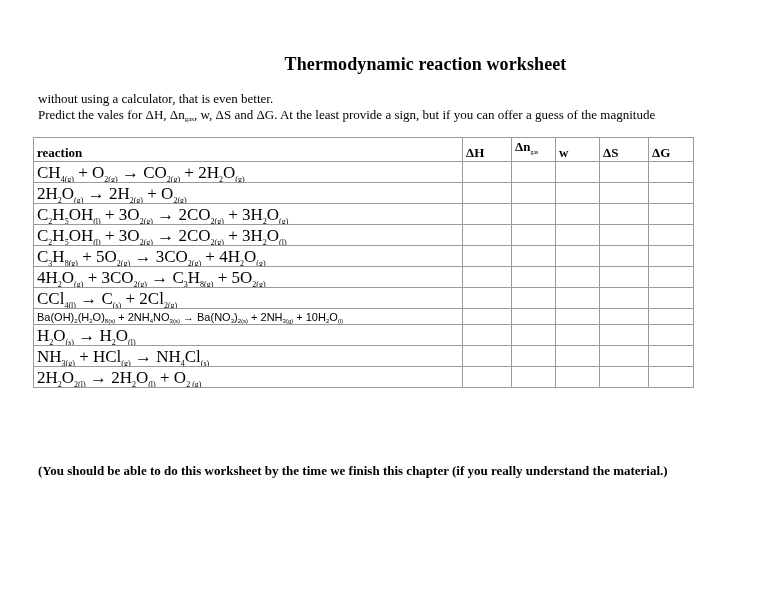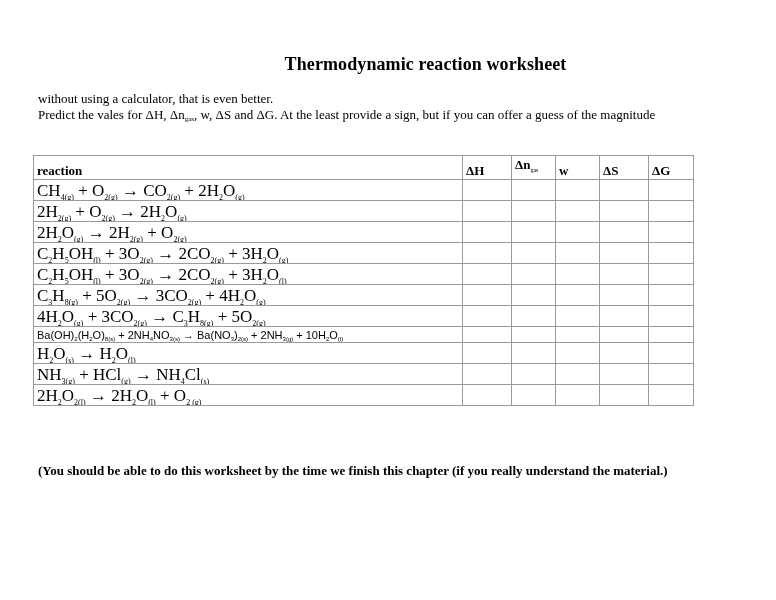--- a/index.html
+++ b/index.html
@@ -3,21 +3,21 @@
 <meta charset="utf-8">
 <style>
   html, body { margin: 0; padding: 0; background: #ffffff; }
   body { width: 776px; height: 600px; position: relative; overflow: hidden;
          font-family: "Liberation Serif", "DejaVu Serif", serif; color: #000; }
   .title { position: absolute; left: 0; width: 763px; top: 54px; text-align: center;
            font-weight: bold; font-size: 18px; letter-spacing: 0.1px; padding-left: 44px; }
   .intro { position: absolute; left: 38px; top: 91px; width: 660px;
            font-size: 13px; line-height: 16px; }
   .intro sub { font-size: 7px; vertical-align: -2px; }
-  table.ws { position: absolute; left: 33px; top: 155px; border-collapse: collapse;
+  table.ws { position: absolute; left: 33px; top: 137px; border-collapse: collapse;
              table-layout: fixed; width: 660px; padding-left: 24px; }
   table.ws td { border: 1px solid #9a9a9a; padding: 0 3px; vertical-align: bottom;
                 overflow: hidden; white-space: nowrap; }
   table.ws tr.hdr td { height: 17px; font-weight: bold; font-size: 13px; line-height: 17px; }
   table.ws tr.row td { height: 20px; }
   table.ws tr.row.small td { height: 15px; }
   .rx { font-size: 17px; line-height: 19px; }
   .rx sub { font-size: 8px; vertical-align: -4px; line-height: 0; margin-top: 28px; }
   .rx-small { font-family: "Liberation Sans", "DejaVu Sans", sans-serif; font-size: 11px; line-height: 14px; }
   .rx-small sub { font-size: 6px; vertical-align: -2px; line-height: 0; }
@@ -54,28 +54,20 @@
     </tr>
   <tr class="row">
         <td class="rx"><span>CH</span><sub>4(g)</sub><span> + O</span><sub>2(g)</sub><span> → </span><span>CO</span><sub>2(g)</sub><span> + 2H</span><sub>2</sub><span>O</span><sub>(g)</sub></td>
         <td></td>
         <td></td>
         <td></td>
         <td></td>
         <td></td>
       </tr>
       <tr class="row">
-        <td class="rx"><span>2H</span><sub>2(g)</sub><span> + O</span><sub>2(g)</sub><span> → </span><span>2H</span><sub>2</sub><span>O</span><sub>(g)</sub></td>
-        <td></td>
-        <td></td>
-        <td></td>
-        <td></td>
-        <td></td>
-      </tr>
-      <tr class="row">
         <td class="rx"><span>2H</span><sub>2</sub><span>O</span><sub>(g)</sub><span> → </span><span>2H</span><sub>2(g)</sub><span> + O</span><sub>2(g)</sub></td>
         <td></td>
         <td></td>
         <td></td>
         <td></td>
         <td></td>
       </tr>
       <tr class="row">
         <td class="rx"><span>C</span><sub>2</sub><span>H</span><sub>5</sub><span>OH</span><sub>(l)</sub><span> + 3O</span><sub>2(g)</sub><span> → </span><span>2CO</span><sub>2(g)</sub><span> + 3H</span><sub>2</sub><span>O</span><sub>(g)</sub></td>
         <td></td>
@@ -95,20 +87,28 @@
       <tr class="row">
         <td class="rx"><span>C</span><sub>3</sub><span>H</span><sub>8(g)</sub><span> + 5O</span><sub>2(g)</sub><span> → </span><span>3CO</span><sub>2(g)</sub><span> + 4H</span><sub>2</sub><span>O</span><sub>(g)</sub></td>
         <td></td>
         <td></td>
         <td></td>
         <td></td>
         <td></td>
       </tr>
       <tr class="row">
         <td class="rx"><span>4H</span><sub>2</sub><span>O</span><sub>(g)</sub><span> + 3CO</span><sub>2(g)</sub><span> → </span><span>C</span><sub>3</sub><span>H</span><sub>8(g)</sub><span> + 5O</span><sub>2(g)</sub></td>
+        <td></td>
+        <td></td>
+        <td></td>
+        <td></td>
+        <td></td>
+      </tr>
+      <tr class="row">
+        <td class="rx"><span>CCl</span><sub>4(l)</sub><span> → </span><span>C</span><sub>(s)</sub><span> + 2Cl</span><sub>2(g)</sub></td>
         <td></td>
         <td></td>
         <td></td>
         <td></td>
         <td></td>
       </tr>
       <tr class="row small">
         <td class="rx-small"><span>Ba(OH)</span><sub>2</sub><span>(H</span><sub>2</sub><span>O)</span><sub>8(s)</sub><span>  +  2NH</span><sub>4</sub><span>NO</span><sub>3(s)</sub><span>  →  </span><span>Ba(NO</span><sub>3</sub><span>)</span><sub>2(s)</sub><span>  +  2NH</span><sub>3(g)</sub><span>  +  10H</span><sub>2</sub><span>O</span><sub>(l)</sub></td>
         <td></td>
         <td></td>

